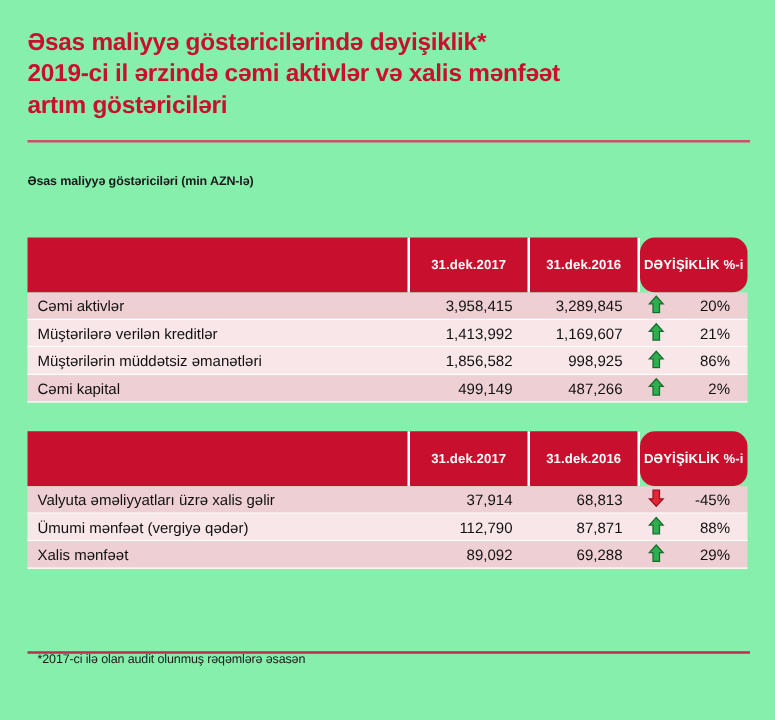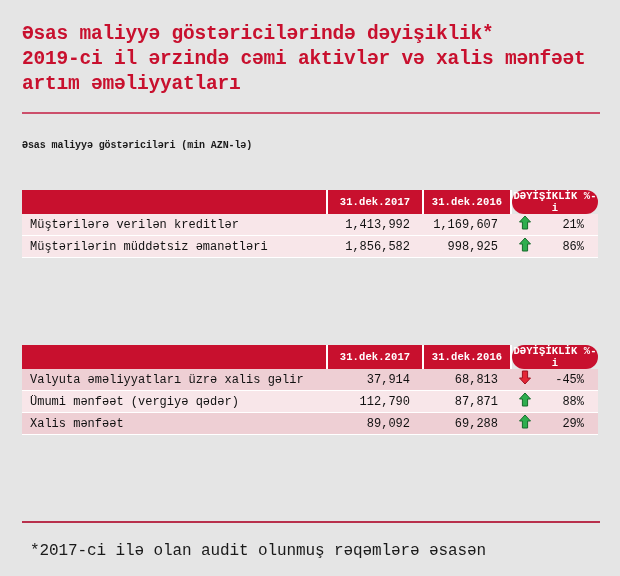--- a/index.html
+++ b/index.html
@@ -11,22 +11,21 @@
     width: 620px;
     height: 576px;
     background: #ffffff;
     font-family: "Liberation Sans", sans-serif;
     overflow: hidden;
   }
   .page {
     position: relative;
     width: 620px;
     height: 576px;
-    background: #e5e5e5;
-    font-family: Liberation Mono, monospace;
+    background: #86efac;
   }
 
   
   .title-block {
     position: absolute;
     left: 22px;
     top: 22px;
     width: 576px;
   }
   .title-line {
@@ -64,21 +63,21 @@
     width: 576px;
     border-collapse: separate;
     border-spacing: 0;
   }
   #table-assets { top: 190px; }
   #table-income { top: 345px; }
 
   .fin-table thead th {
     background: #c8102e;
     color: #ffffff;
-    height: 24px;
+    height: 44px;
     font-size: 10.5px;
     font-weight: bold;
     letter-spacing: 0.1px;
     text-align: center;
     vertical-align: middle;
     padding: 0;
     border-right: 2px solid #ffffff;
   }
   .fin-table thead th.col-label {
     text-align: left;
@@ -149,36 +148,36 @@
     position: absolute;
     left: 22px;
     top: 521px;
     width: 578px;
     height: 2px;
     background: #b8304c;
   }
   .footnote {
     position: absolute;
     left: 30px;
-    top: 542px;
+    top: 522px;
     color: #1a1a1a;
-    font-size: 16px;
+    font-size: 10px;
     font-weight: normal;
     letter-spacing: -0.1px;
   }
 </style>
 </head>
 <body>
 
 <div class="page">
 
   <div class="title-block">
     <div class="title-line">Əsas maliyyə göstəricilərində dəyişiklik*</div>
     <div class="title-line">2019-ci il ərzində cəmi aktivlər və xalis mənfəət</div>
-    <div class="title-line">artım əməliyyatları</div>
+    <div class="title-line">artım göstəriciləri</div>
   </div>
 
   <div class="title-rule"></div>
 
   <div class="subtitle">Əsas maliyyə göstəriciləri (min AZN-lə)</div>
 
   <table class="fin-table" id="table-assets">
     <colgroup>
       <col class="w-label">
         <col class="w-y2017">
@@ -187,20 +186,33 @@
     </colgroup>
     <thead>
       <tr>
         <th class="col-label"></th>
         <th class="col-year">31.dek.2017</th>
         <th class="col-year">31.dek.2016</th>
         <th class="col-change">DƏYİŞİKLİK %-i</th>
       </tr>
     </thead>
     <tbody>
+        <tr class="band-dark">
+          <td class="cell-label">Cəmi aktivlər</td>
+          <td class="cell-num">3,958,415</td>
+          <td class="cell-num">3,289,845</td>
+          <td class="cell-change">
+            <div class="change-inner">
+              <span><svg class="arrow" viewBox="0 0 14 15" xmlns="http://www.w3.org/2000/svg">
+                  <path d="M7,1 L12.5,7 L9.6,7 L9.6,14 L4.4,14 L4.4,7 L1.5,7 Z" fill="#2eae4e" stroke="#176b2c" stroke-width="1"></path>
+                </svg></span>
+              <span class="pct">20%</span>
+            </div>
+          </td>
+        </tr>
         <tr class="band-light">
           <td class="cell-label">Müştərilərə verilən kreditlər</td>
           <td class="cell-num">1,413,992</td>
           <td class="cell-num">1,169,607</td>
           <td class="cell-change">
             <div class="change-inner">
               <span><svg class="arrow" viewBox="0 0 14 15" xmlns="http://www.w3.org/2000/svg">
                   <path d="M7,1 L12.5,7 L9.6,7 L9.6,14 L4.4,14 L4.4,7 L1.5,7 Z" fill="#2eae4e" stroke="#176b2c" stroke-width="1"></path>
                 </svg></span>
               <span class="pct">21%</span>
@@ -210,20 +222,33 @@
         <tr class="band-light">
           <td class="cell-label">Müştərilərin müddətsiz əmanətləri</td>
           <td class="cell-num">1,856,582</td>
           <td class="cell-num">998,925</td>
           <td class="cell-change">
             <div class="change-inner">
               <span><svg class="arrow" viewBox="0 0 14 15" xmlns="http://www.w3.org/2000/svg">
                   <path d="M7,1 L12.5,7 L9.6,7 L9.6,14 L4.4,14 L4.4,7 L1.5,7 Z" fill="#2eae4e" stroke="#176b2c" stroke-width="1"></path>
                 </svg></span>
               <span class="pct">86%</span>
+            </div>
+          </td>
+        </tr>
+        <tr class="band-dark">
+          <td class="cell-label">Cəmi kapital</td>
+          <td class="cell-num">499,149</td>
+          <td class="cell-num">487,266</td>
+          <td class="cell-change">
+            <div class="change-inner">
+              <span><svg class="arrow" viewBox="0 0 14 15" xmlns="http://www.w3.org/2000/svg">
+                  <path d="M7,1 L12.5,7 L9.6,7 L9.6,14 L4.4,14 L4.4,7 L1.5,7 Z" fill="#2eae4e" stroke="#176b2c" stroke-width="1"></path>
+                </svg></span>
+              <span class="pct">2%</span>
             </div>
           </td>
         </tr>
       </tbody>
   </table>
 
   <table class="fin-table" id="table-income">
     <colgroup>
       <col class="w-label">
         <col class="w-y2017">

